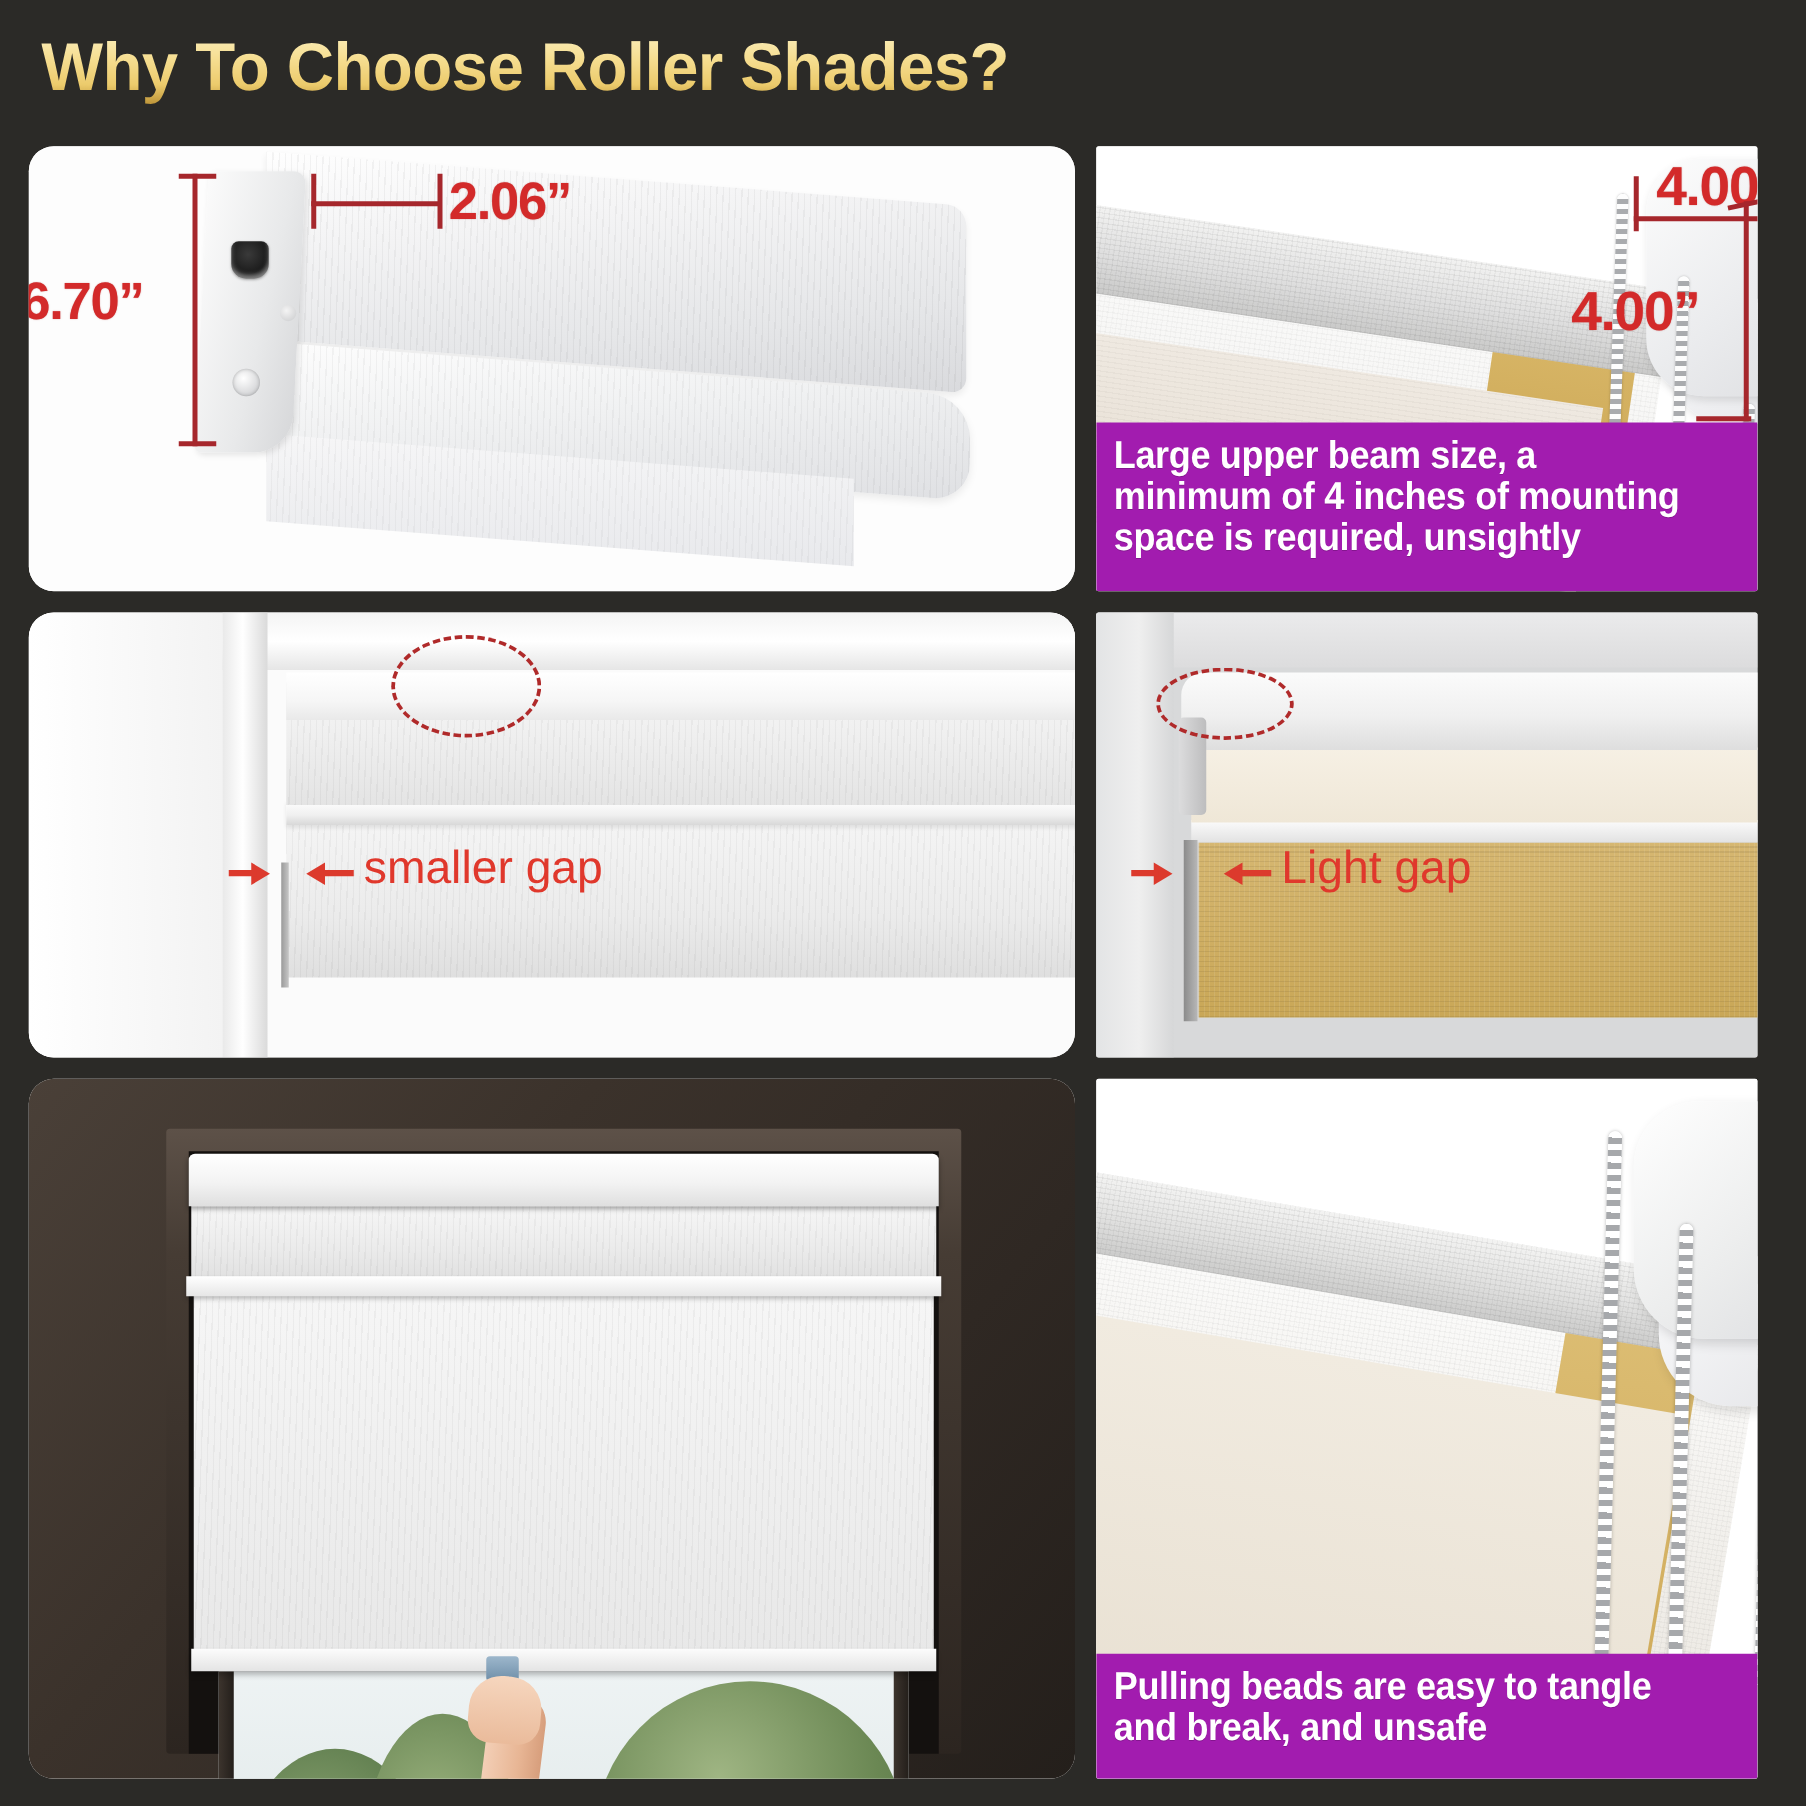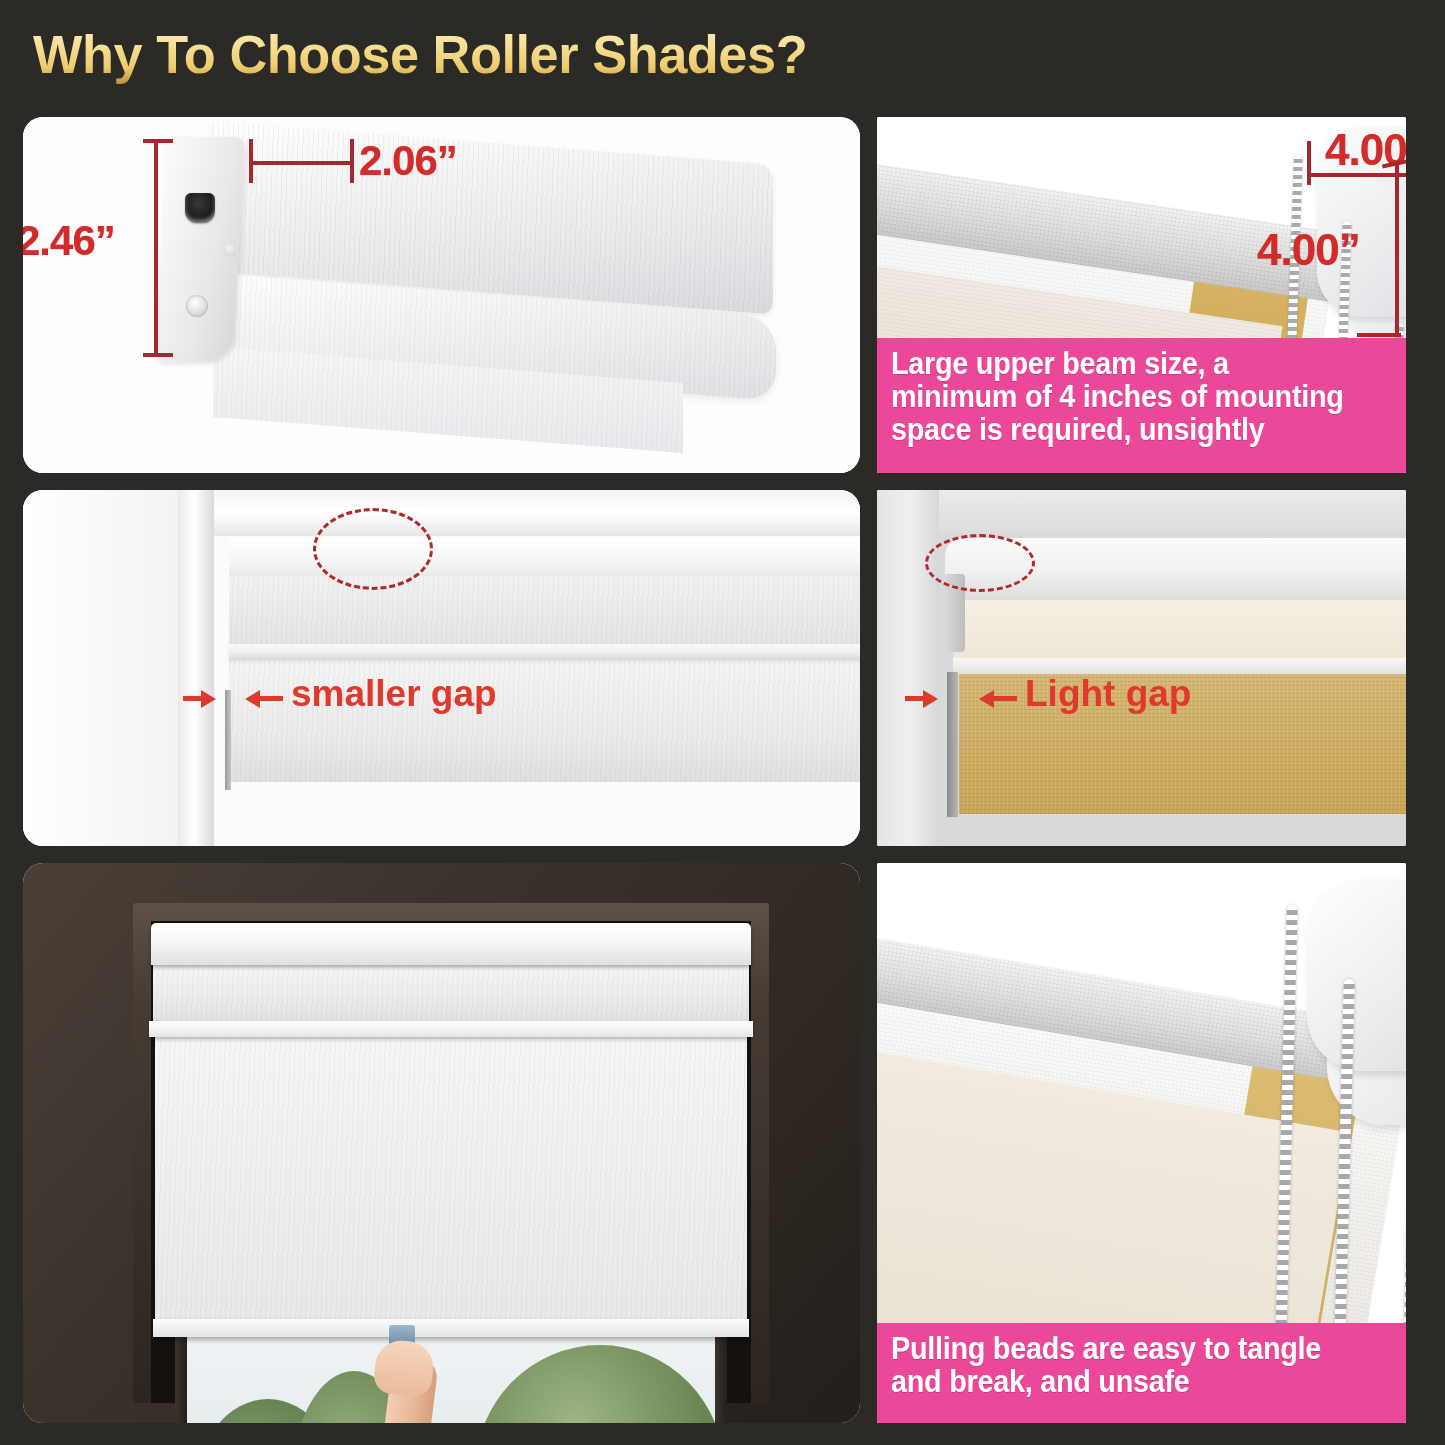--- a/index.html
+++ b/index.html
@@ -51,37 +51,37 @@
     letter-spacing:-0.3px;
   }
   .caption .ln{ display:block; transform:scaleX(0.93); transform-origin:left center; }
 
   .caption.gold{
     background:linear-gradient(100deg,#e0b44f 0%,#f0d385 12%,#f8e9b4 34%,#f1d88f 58%,#e3bd5f 82%,#c79a3a 100%);
     color:#1d1c18; font-size:33px;
     border-bottom-left-radius:20px; border-bottom-right-radius:20px;
   }
   .caption.grey{
-    background:#ec4899; color:#ffffff; font-size:31px;
+    background:#a21caf; color:#ffffff; font-size:31px;
     text-shadow:0 1px 0 rgba(0,0,0,.18);
   }
   .cap-h-2 { height:100px; }
   .cap-h-3 { height:135px; }
 
   
   .art{ position:absolute; inset:0;padding-left:17px; }
   .dimline{ position:absolute; background:#a6272c; }
   .dimtxt{
     position:absolute; color:#d32a2a; font-weight:bold;
     font-family:"Liberation Sans", sans-serif;
     letter-spacing:-1px;
     text-shadow:0 0 1px rgba(160,20,20,.5);
   }
   .gaptxt{
-    position:absolute; color:#e0382c; font-weight:bold;
+    position:absolute; color:#e0382c; font-weight:normal;
     font-family:"Liberation Sans", sans-serif;
     white-space:nowrap;
   }
   .dashcircle{
     position:absolute; border:3px dashed #b02a2a; border-radius:50%;
   }
 
   
   .p1-bg{ position:absolute; inset:0; background:#fdfdfd; }
   .p1-endcap{
@@ -431,21 +431,21 @@
       <div class="p1-screw"></div>
 
       <div class="dimline" style="left:226px;top:22px;width:4px;height:44px;"></div>
       <div class="dimline" style="left:226px;top:44px;width:104px;height:4px;"></div>
       <div class="dimline" style="left:327px;top:22px;width:4px;height:44px;"></div>
       <div class="dimtxt" style="left:336px;top:20px;font-size:42px;">2.06”</div>
 
       <div class="dimline" style="left:131px;top:22px;width:4px;height:218px;"></div>
       <div class="dimline" style="left:120px;top:22px;width:30px;height:4px;"></div>
       <div class="dimline" style="left:120px;top:236px;width:30px;height:4px;"></div>
-      <div class="dimtxt" style="left:-6px;top:100px;font-size:42px;">2.46”</div>
+      <div class="dimtxt" style="left:-6px;top:100px;font-size:42px;">6.70”</div>
     </div>
   </div>
 
   <div class="panel right r1">
     <div class="art">
       <div class="p2-bg"></div>
       <div class="p2-fabric1"></div>
       <div class="p2-tan"></div>
       <div class="p2-fabric2"></div>
       <div class="p2-roll"></div>

